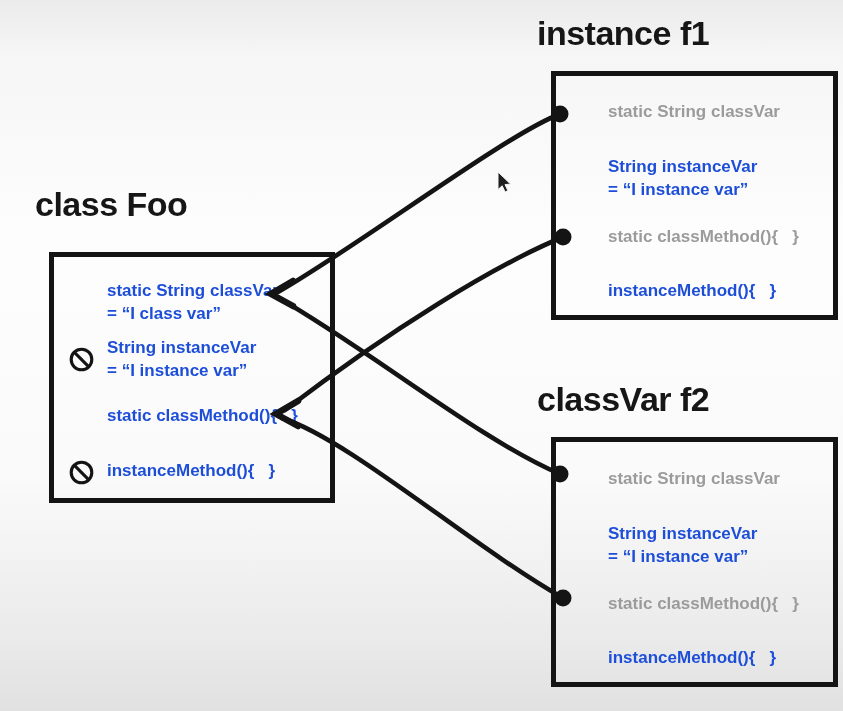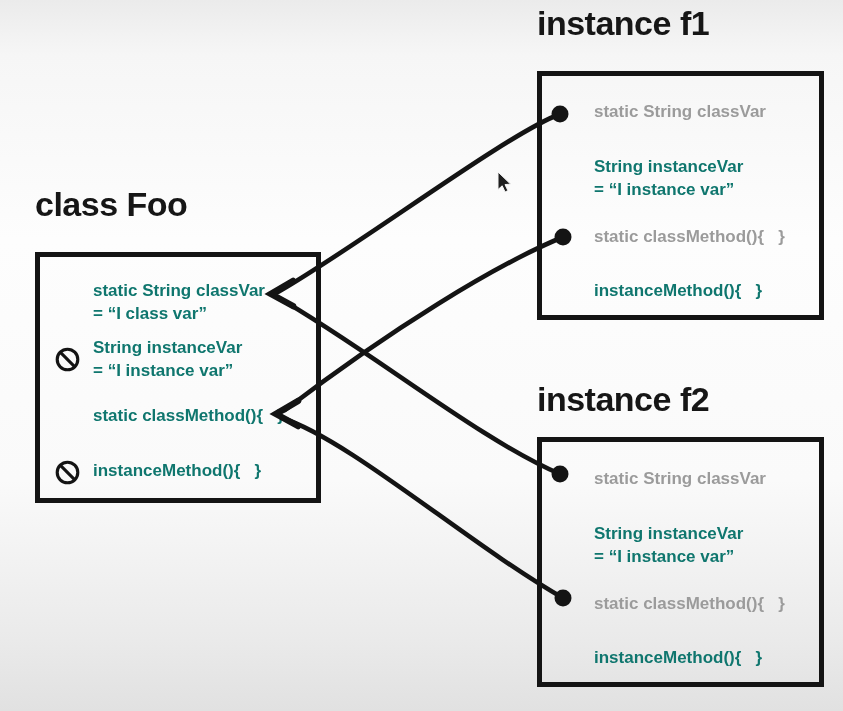--- a/index.html
+++ b/index.html
@@ -17,28 +17,29 @@
     font-size: 34px;
     font-weight: 700;
     letter-spacing: -0.5px;
     color: #161616;
     white-space: nowrap;
   }
   .member-box {
     position: absolute;
     border: 5px solid #141414;
     background: transparent;
+    margin-left: 14px;
   }
   .member {
     position: absolute;
     font-size: 17px;
     font-weight: 700;
     line-height: 22.5px;
     white-space: pre-wrap;
-    color: #0f766e;
+    color: #1d4ed8;
   }
   .member.muted { color: #9b9b9b; }
   .prohibit {
     position: absolute;
     width: 27px;
     height: 27px;
   }
   #overlay {
     position: absolute;
     left: 0; top: 0;
@@ -61,30 +62,30 @@
   <svg class="prohibit" style="left:14px; top:89px;" viewBox="0 0 27 27">
     <circle cx="13.5" cy="13.5" r="10.3" fill="none" stroke="#141414" stroke-width="3.1"></circle>
     <line x1="6.4" y1="6.4" x2="20.6" y2="20.6" stroke="#141414" stroke-width="3.1"></line>
   </svg>
   <svg class="prohibit" style="left:14px; top:202px;" viewBox="0 0 27 27">
     <circle cx="13.5" cy="13.5" r="10.3" fill="none" stroke="#141414" stroke-width="3.1"></circle>
     <line x1="6.4" y1="6.4" x2="20.6" y2="20.6" stroke="#141414" stroke-width="3.1"></line>
   </svg>
 </div>
 
-<div class="box-title" style="left:537px; top:4px;">instance f1</div>
+<div class="box-title" style="left:537px; top:14px;">instance f1</div>
 <div class="member-box" style="left:537px; top:71px; width:287px; height:249px;">
   <div class="member muted" style="left:52px; top:25px;">static String classVar</div>
   <div class="member" style="left:52px; top:80px;">String instanceVar
 = “I instance var”</div>
   <div class="member muted" style="left:52px; top:150px;">static classMethod(){   }</div>
   <div class="member" style="left:52px; top:204px;">instanceMethod(){   }</div>
 </div>
 
-<div class="box-title" style="left:537px; top:380px;">instance f2</div>
+<div class="box-title" style="left:537px; top:380px;">classVar f2</div>
 <div class="member-box" style="left:537px; top:437px; width:287px; height:250px;">
   <div class="member muted" style="left:52px; top:26px;">static String classVar</div>
   <div class="member" style="left:52px; top:81px;">String instanceVar
 = “I instance var”</div>
   <div class="member muted" style="left:52px; top:151px;">static classMethod(){   }</div>
   <div class="member" style="left:52px; top:205px;">instanceMethod(){   }</div>
 </div>
 
 <svg id="overlay" viewBox="0 0 843 711" xmlns="http://www.w3.org/2000/svg">
   <g fill="none" stroke="#141414" stroke-width="4.6" stroke-linecap="round">

